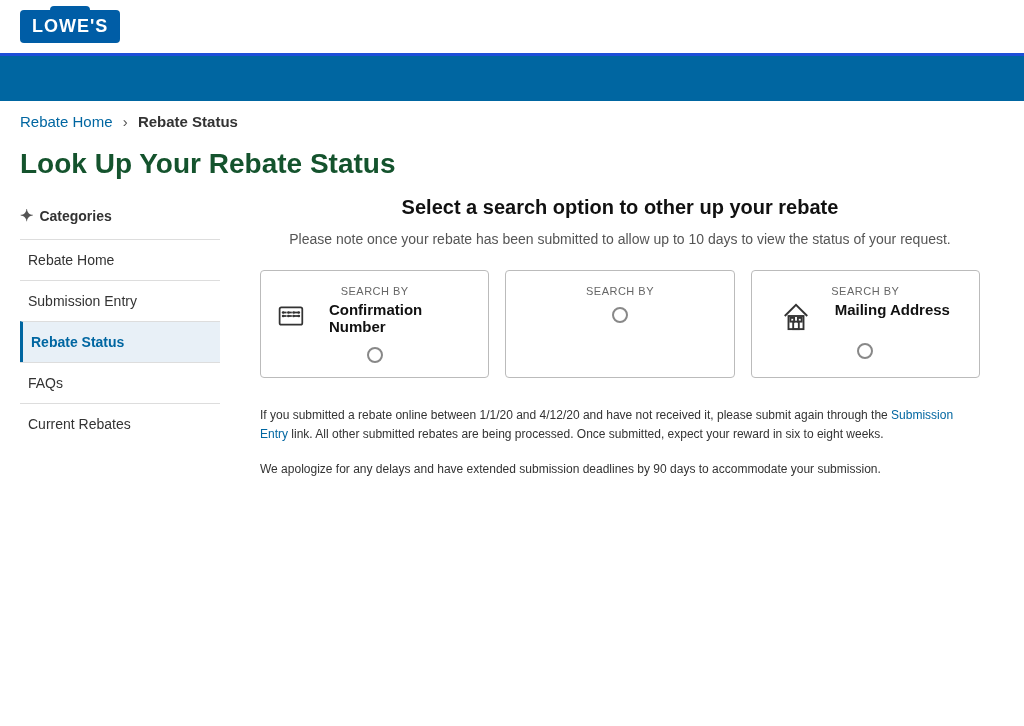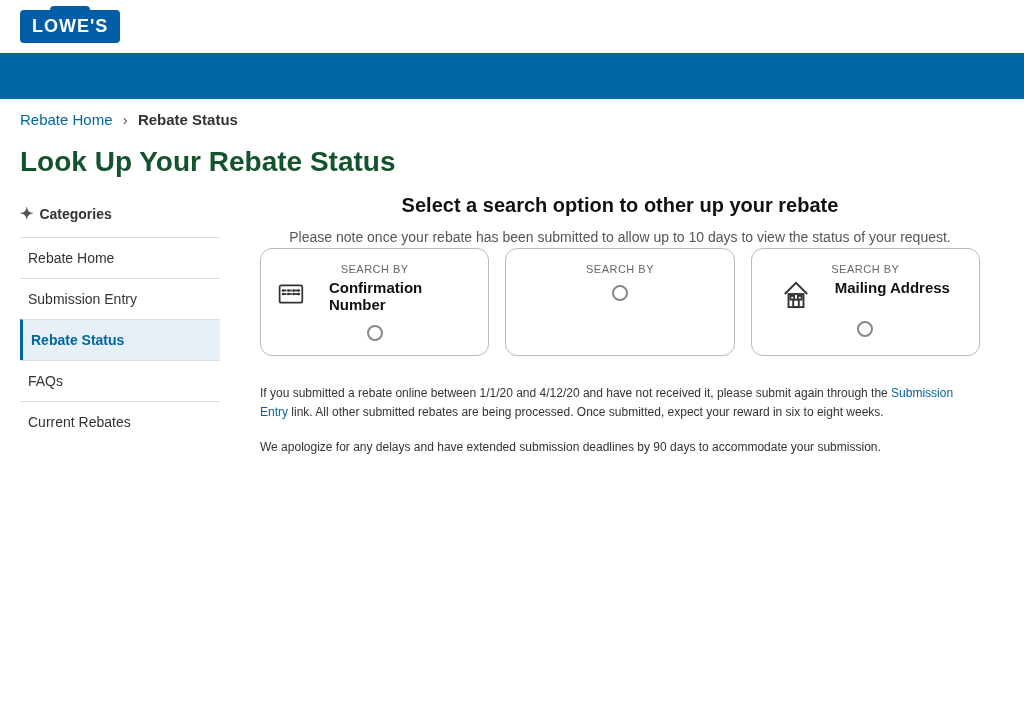--- a/index.html
+++ b/index.html
@@ -2,21 +2,21 @@
 <html><head>
   <meta charset="utf-8">
   <style>
     * { box-sizing: border-box; margin: 0; padding: 0; }
     body { font-family: Arial, sans-serif; background: #fff; color: #333; font-size: 14px; }
 
     
     .header-top {
       background: #fff;
       padding: 10px 20px;
-      border-bottom: 1px solid #1d4ed8;
+      border-bottom: 3px solid #1d4ed8;
     }
     .logo-box {
       background: #005da6;
       color: #fff;
       font-weight: bold;
       font-size: 18px;
       padding: 6px 12px;
       display: inline-block;
       border-radius: 4px;
       letter-spacing: 1px;
@@ -110,33 +110,34 @@
       font-weight: bold;
       text-align: center;
       margin-bottom: 10px;
       color: #111;
     }
 
     .content-subtitle {
       text-align: center;
       color: #555;
       font-size: 14px;
+      margin-bottom: 20px;
       line-height: 1.5;
     }
 
     
     .search-options {
       display: flex;
       gap: 16px;
       margin-bottom: 28px;
     }
 
     .search-card {
       border: 1.5px solid #bbb;
-      border-radius: 12px;
+      border-radius: 4px;
       padding: 14px 16px;
       display: flex;
       flex-direction: column;
       align-items: center;
       cursor: pointer;
       flex: 1;
       min-width: 150px;
       background: #fff;
     }
 

